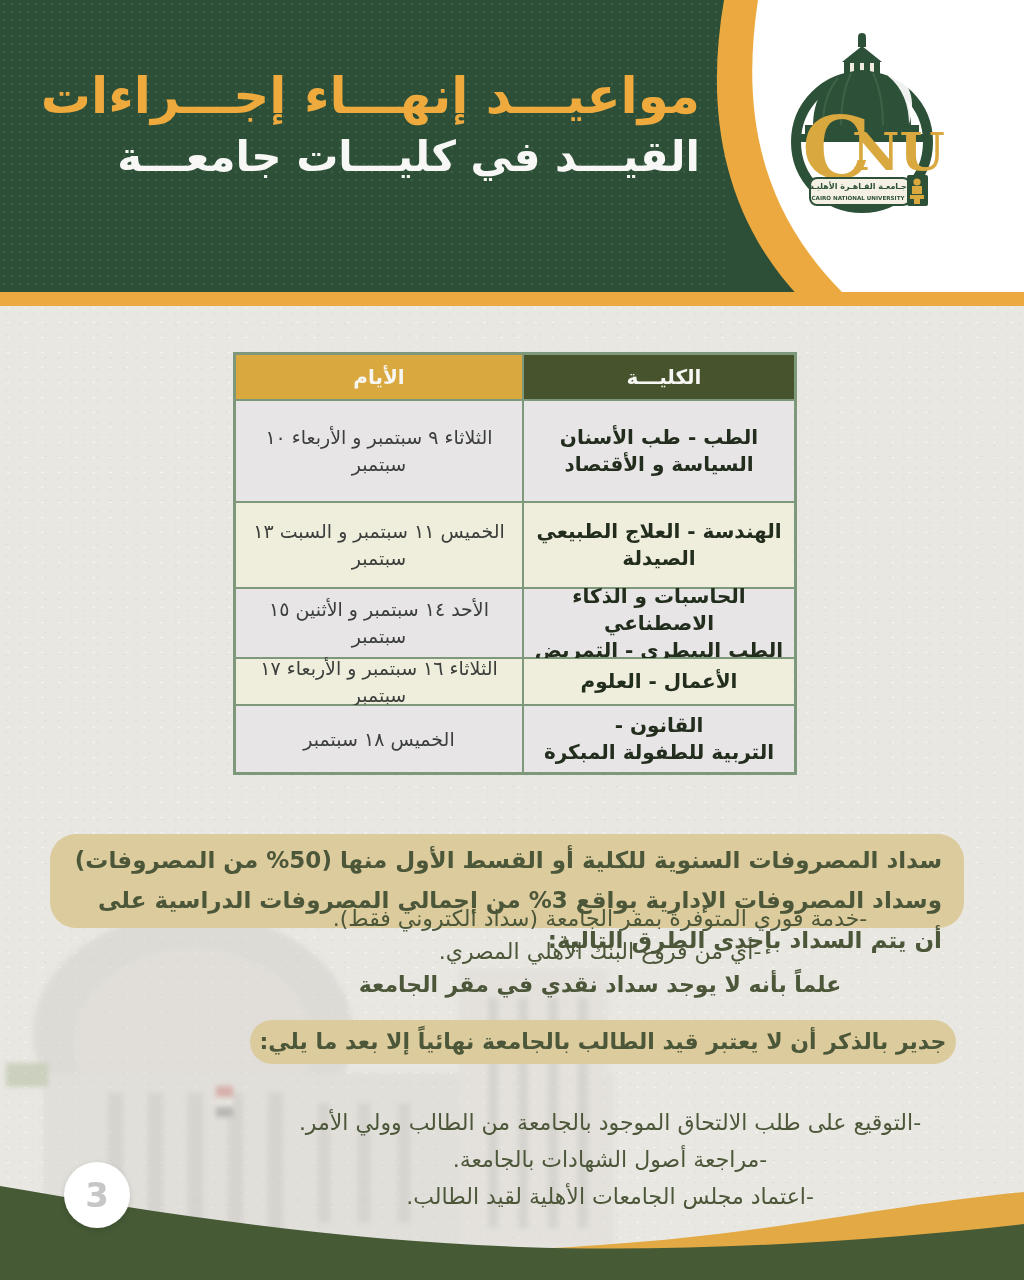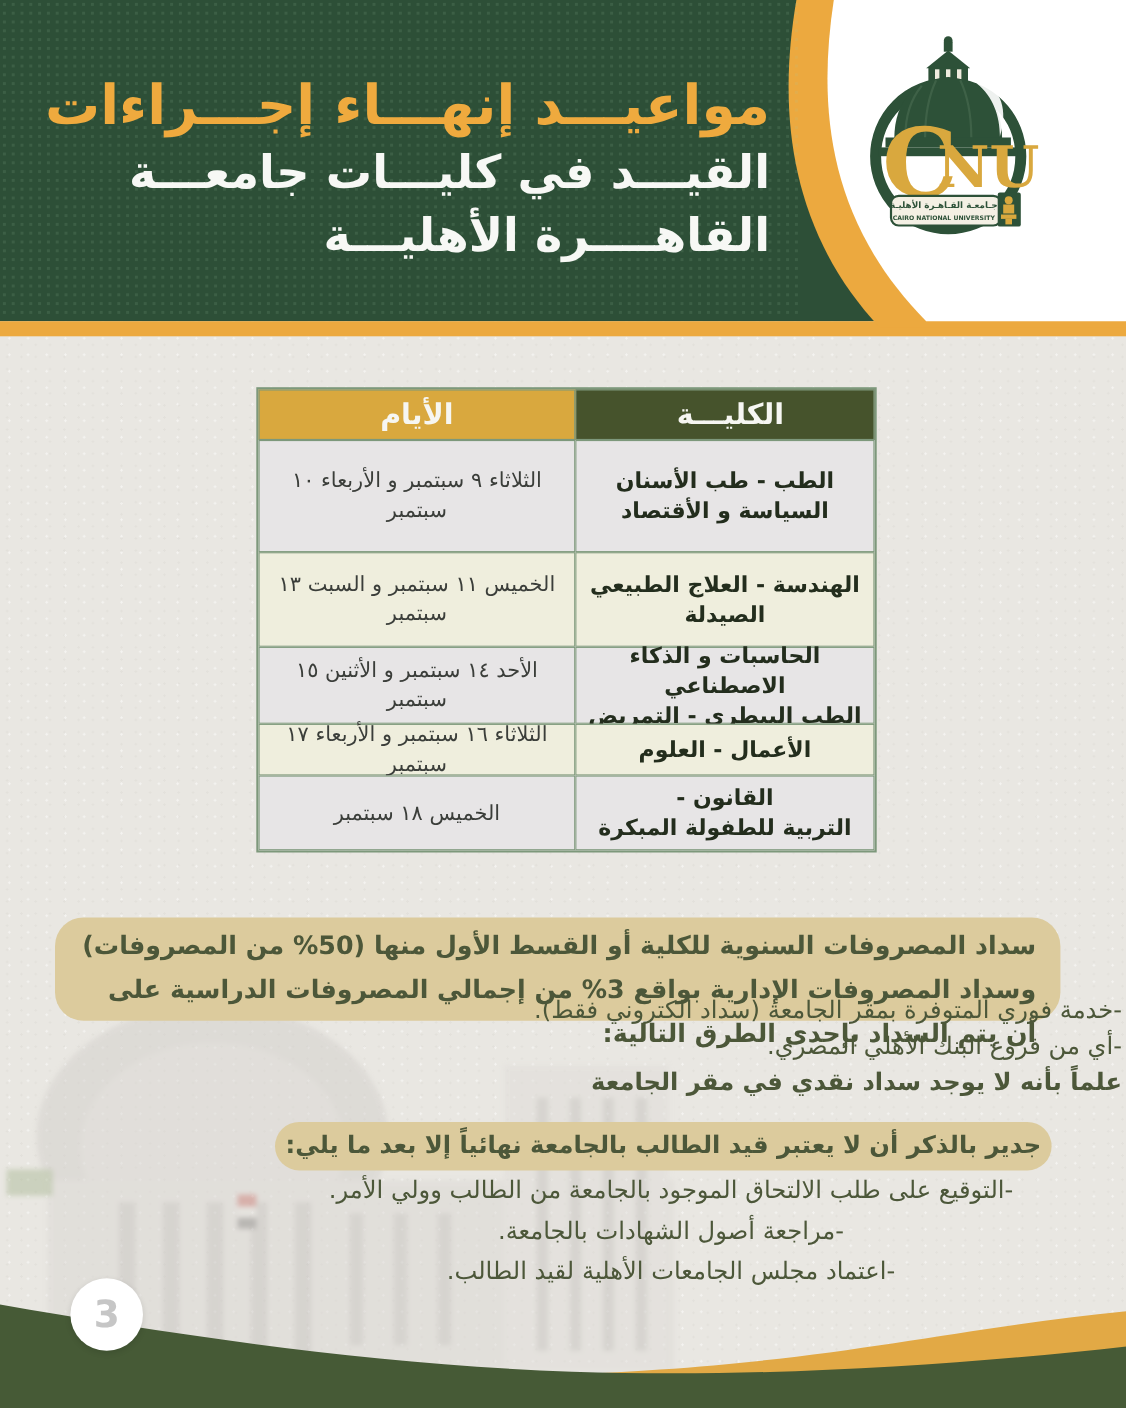--- a/index.html
+++ b/index.html
@@ -32,43 +32,43 @@
     position:absolute;top:352px;left:233px;width:560px;z-index:5;
     direction:rtl;border:2px solid #7d987b;
   }
   .t-row{display:flex;}
   .t-cell{
     box-sizing:border-box;border:1px solid #7d987b;
     display:flex;align-items:center;justify-content:center;text-align:center;
   }
   .c-college{flex:0 0 272px;}
   .c-days{flex:1 1 auto;}
-  .t-head .t-cell{height:46px;font-size:26px;font-weight:bold;color:#f6f6f2;}
+  .t-head .t-cell{height:46px;font-size:20px;font-weight:bold;color:#f6f6f2;}
   .t-head .c-college{background:#46532c;padding-left:10px;}
   .t-head .c-days{background:#d9a83e;}
   .cell-college{font-size:20px;font-weight:bold;color:#232d1d;white-space:pre-line;line-height:27px;padding:2px 6px;}
   .cell-days{font-size:19px;color:#3b3e3a;line-height:27px;padding:14px 10px;}
   .row-a .t-cell{background:#e7e5e6;}
   .row-b .t-cell{background:#efeedd;}
   
   .pill{
     background:#dccb9d;border-radius:26px;direction:rtl;color:#4c5739;z-index:5;position:absolute;
   }
   .pill-intro{
     top:814px;left:50px;width:914px;height:94px;
     font-size:23px;font-weight:bold;line-height:40px;text-align:right;
     padding:6px 22px 0;box-sizing:border-box;margin-top:20px;
   }
   .pill-note{
     top:1020px;left:250px;width:706px;height:44px;border-radius:22px;
     font-size:22px;font-weight:bold;line-height:44px;text-align:center;
   }
   .list{position:absolute;direction:rtl;text-align:center;color:#4c5739;z-index:5;}
-  .list-pay{top:902px;left:180px;width:840px;font-size:22px;line-height:33px;text-align:right;}
-  .list-enroll{top:1064px;left:200px;width:820px;font-size:22px;line-height:37px;}
+  .list-pay{top:902px;left:180px;width:840px;font-size:22px;line-height:33px;}
+  .list-enroll{top:1104px;left:200px;width:820px;font-size:22px;line-height:37px;}
   .list .bold{font-weight:bold;}
   
   .campus{position:absolute;top:858px;left:-12px;z-index:1;opacity:.5;filter:blur(2.5px);}
   
   .footer-svg{position:absolute;bottom:0;left:0;z-index:6;}
   .page-num{
     position:absolute;top:1162px;left:64px;width:66px;height:66px;border-radius:50%;
     background:#ffffff;z-index:7;display:flex;align-items:center;justify-content:center;
     font-size:34px;font-weight:bold;color:#c6c6c6;box-shadow:0 2px 6px rgba(0,0,0,.12);
   }
@@ -110,21 +110,20 @@
     <rect x="0" y="0" width="1024" height="292" fill="#2d4f37"></rect>
     <rect x="0" y="292" width="1024" height="14" fill="#eca93f"></rect>
     <path d="M724,0 C705,110 722,215 800,298 L1024,298 L1024,0 Z" fill="#eca93f"></path>
     <path d="M758,0 C742,105 756,205 842,292 L1024,292 L1024,0 Z" fill="#ffffff"></path>
   </svg>
   <div class="header-dots"></div>
 
   <div class="title-block" dir="rtl">
     <div class="title-l1">مواعيـــد إنهـــاء إجـــراءات</div>
     <div class="title-l2">القيـــد في كليـــات جامعـــة</div>
-    <div class="title-l3">القاهــــرة الأهليـــة</div>
   </div>
 
   <svg class="logo" width="172" height="196" viewBox="0 0 172 196">
     <circle cx="86" cy="114" r="66" fill="none" stroke="#2d5138" stroke-width="10"></circle>
     <circle cx="86" cy="9" r="4" fill="#2d5138"></circle>
     <rect x="82" y="10" width="8" height="9" fill="#2d5138"></rect>
     <path d="M66,34 L86,18 L106,34 Z" fill="#2d5138"></path>
     <rect x="68" y="33" width="36" height="13" fill="#2d5138"></rect>
     <rect x="74" y="35" width="4" height="9" fill="#f0ecdf"></rect>
     <rect x="84" y="35" width="4" height="9" fill="#f0ecdf"></rect>

